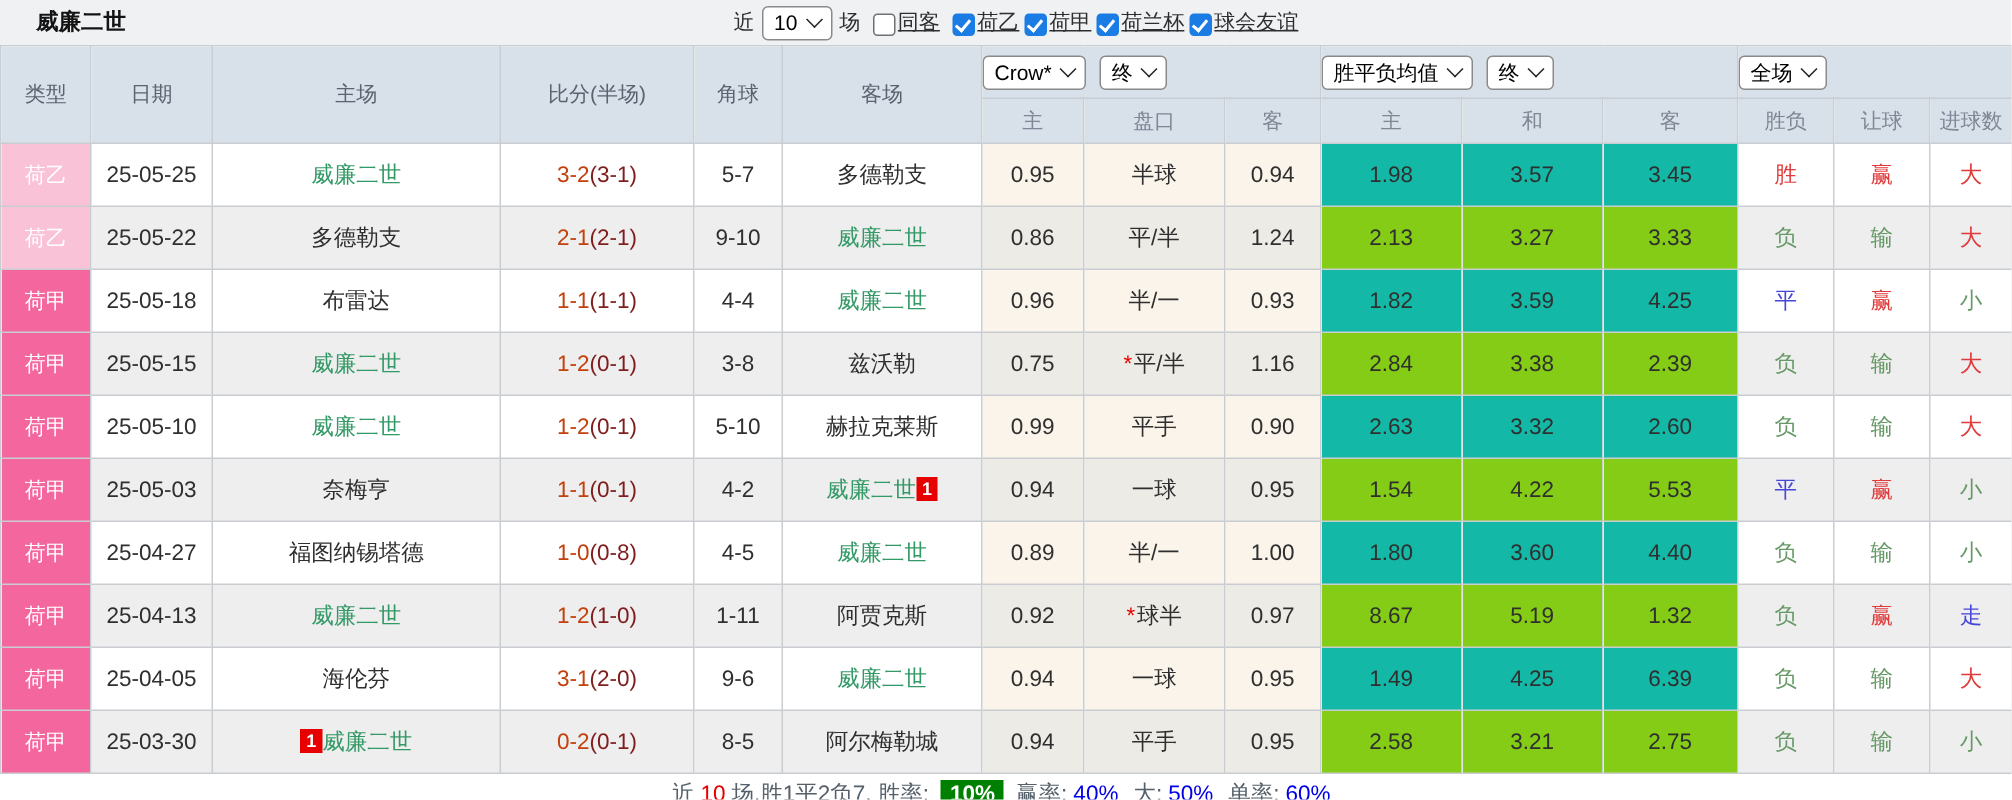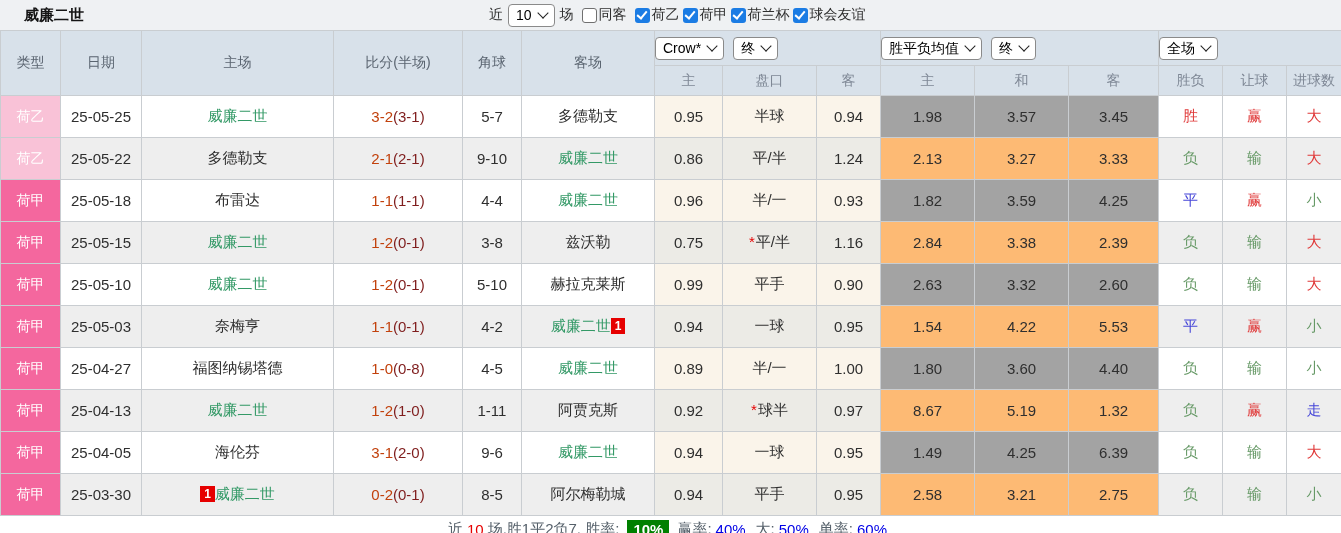--- a/index.html
+++ b/index.html
@@ -10,39 +10,39 @@
   
   .toolbar{position:relative;height:30px;background:#eff1f3;}
   .page-title{position:absolute;left:24px;top:0;line-height:30px;font-weight:bold;font-size:15px;color:#141414;}
   .controls{position:absolute;left:489px;top:0;height:30px;display:flex;align-items:center;gap:5px;font-size:14px;color:#2e2e2e;white-space:nowrap;}
   .sel{display:inline-flex;align-items:center;background:#fff;border:1px solid #8a8a8a;border-radius:4px;padding:2px 7px;font-size:14px;color:#000;gap:7px;line-height:17px;}
   .chev{width:7px;height:7px;border-right:1.6px solid #222;border-bottom:1.6px solid #222;transform:rotate(45deg);margin-top:-4px;display:inline-block;flex:none;}
   .cb{width:15px;height:15px;border-radius:3px;display:inline-block;position:relative;box-sizing:border-box;flex:none;}
   .cb.off{background:#fff;border:1.5px solid #707070;}
   .cb.on{background:#1b7ce4;}
   .cb.on::after{content:"";position:absolute;left:4.5px;top:1.5px;width:4px;height:8px;border:solid #fff;border-width:0 2px 2px 0;transform:rotate(40deg);}
-  .filter{display:inline-flex;align-items:center;gap:2px;margin-left:3px;}
+  .filter{display:inline-flex;align-items:flex-end;gap:2px;margin-left:3px;text-decoration:underline;}
   
   table{border-collapse:collapse;table-layout:fixed;width:1341px;}
   th,td{border:1px solid #c9cdd1;text-align:center;padding:0;overflow:hidden;white-space:nowrap;}
   thead th{background:#d8e1ea;color:#5a6470;font-weight:normal;font-size:14px;}
   tr.hr1 th{height:34px;}
   tr.hr2 th{height:29px;color:#7e8795;}
   .selgroup{display:flex;align-items:center;gap:9px;}
   tbody td{height:41px;font-size:15px;color:#2f2f2f;background:#fff;}
   tr.even td{background:#eeeeee;}
   td.c-type{color:#fff;font-size:14px;}
   td.c-type.yi{background:#f9c2d7;}
   tr.even td.c-type.yi{background:#f9c2d7;}
   td.c-type.jia{background:#f4679e;}
   tr.even td.c-type.jia{background:#f4679e;}
   td.c-odd{background:#faf4ea;}
   tr.even td.c-odd{background:#ecebe6;}
-  td.c-avg{background:#a3a3a3;}
-  tr.even td.c-avg{background:#fdba74;}
+  td.c-avg{background:#14b8a6;}
+  tr.even td.c-avg{background:#84cc16;}
   .team{color:#339966;}
   .ft-score{color:#c2410c;}
   .ht-score{color:#7f1d1d;}
   .red{color:#e03a3a;}
   .green{color:#669966;}
   .blue{color:#4646d8;}
   .handicap-star{color:#e60000;margin-right:1px;}
   .red-badge{display:inline-block;background:#e60000;color:#fff;font-size:12px;font-weight:bold;line-height:16px;padding:0 4px;vertical-align:1px;}
   
   .footer{height:27px;display:flex;align-items:center;justify-content:center;gap:4px;font-size:15px;color:#55606a;background:#fff;}

